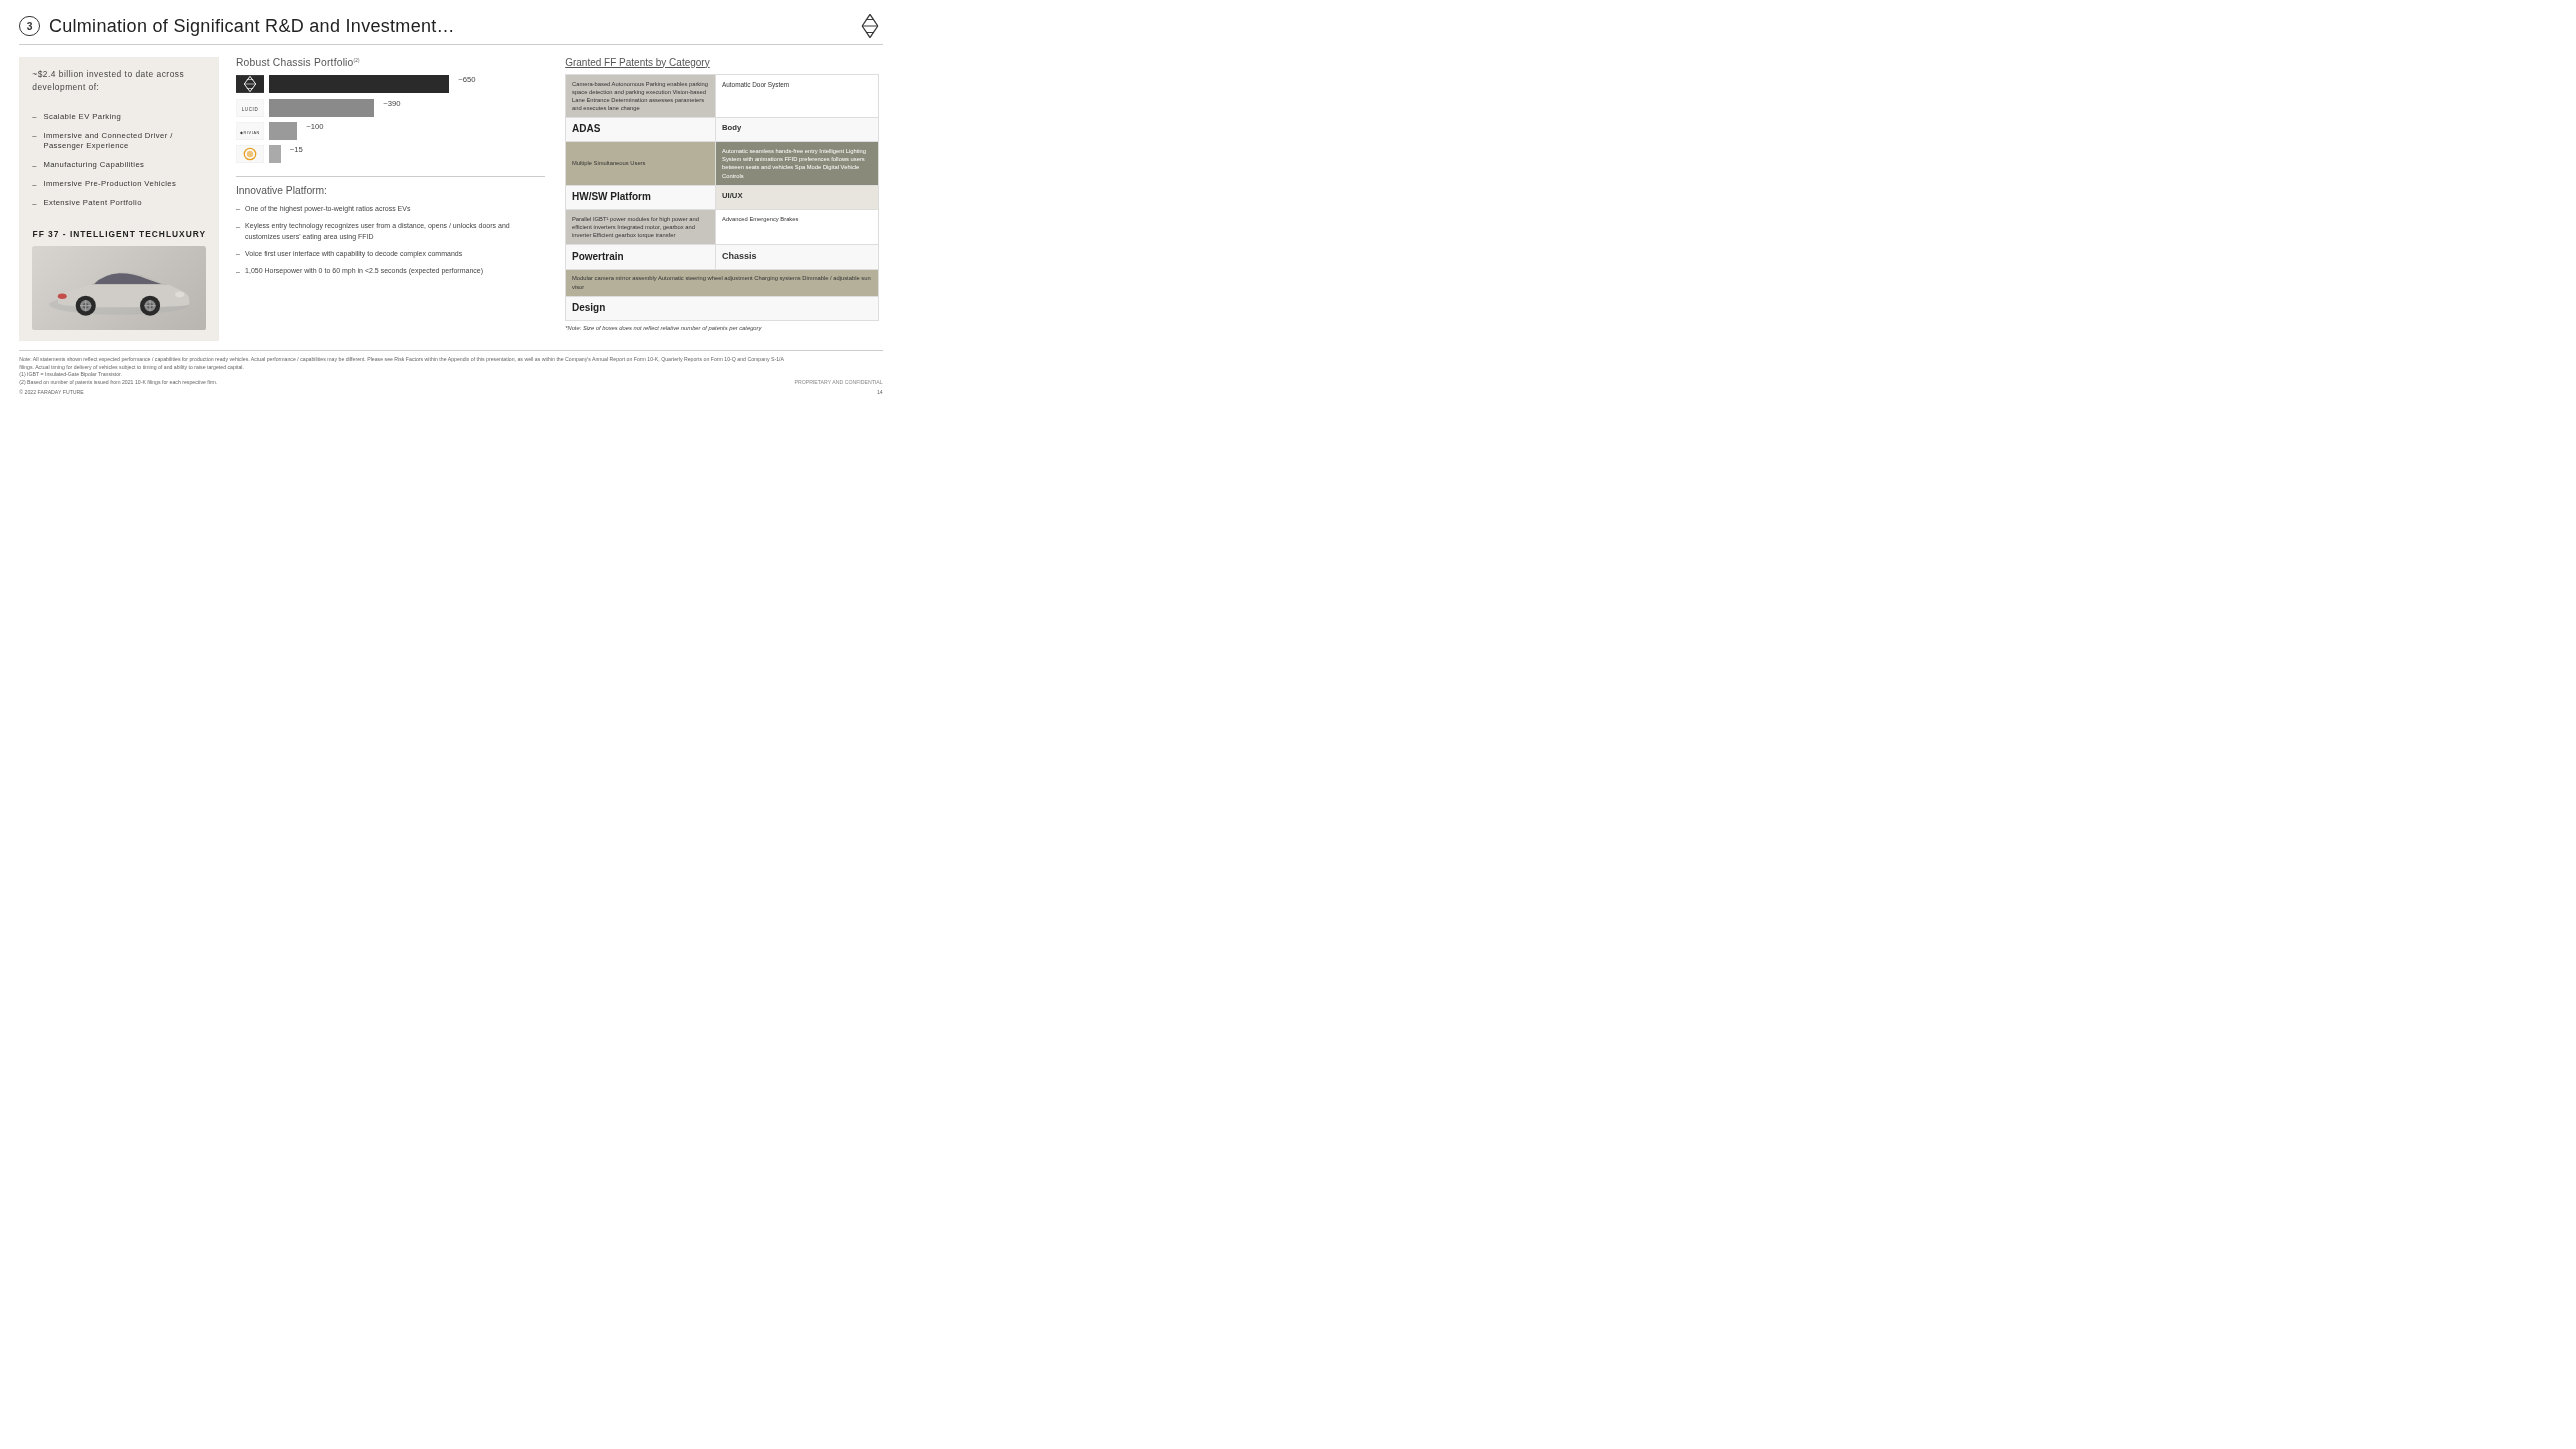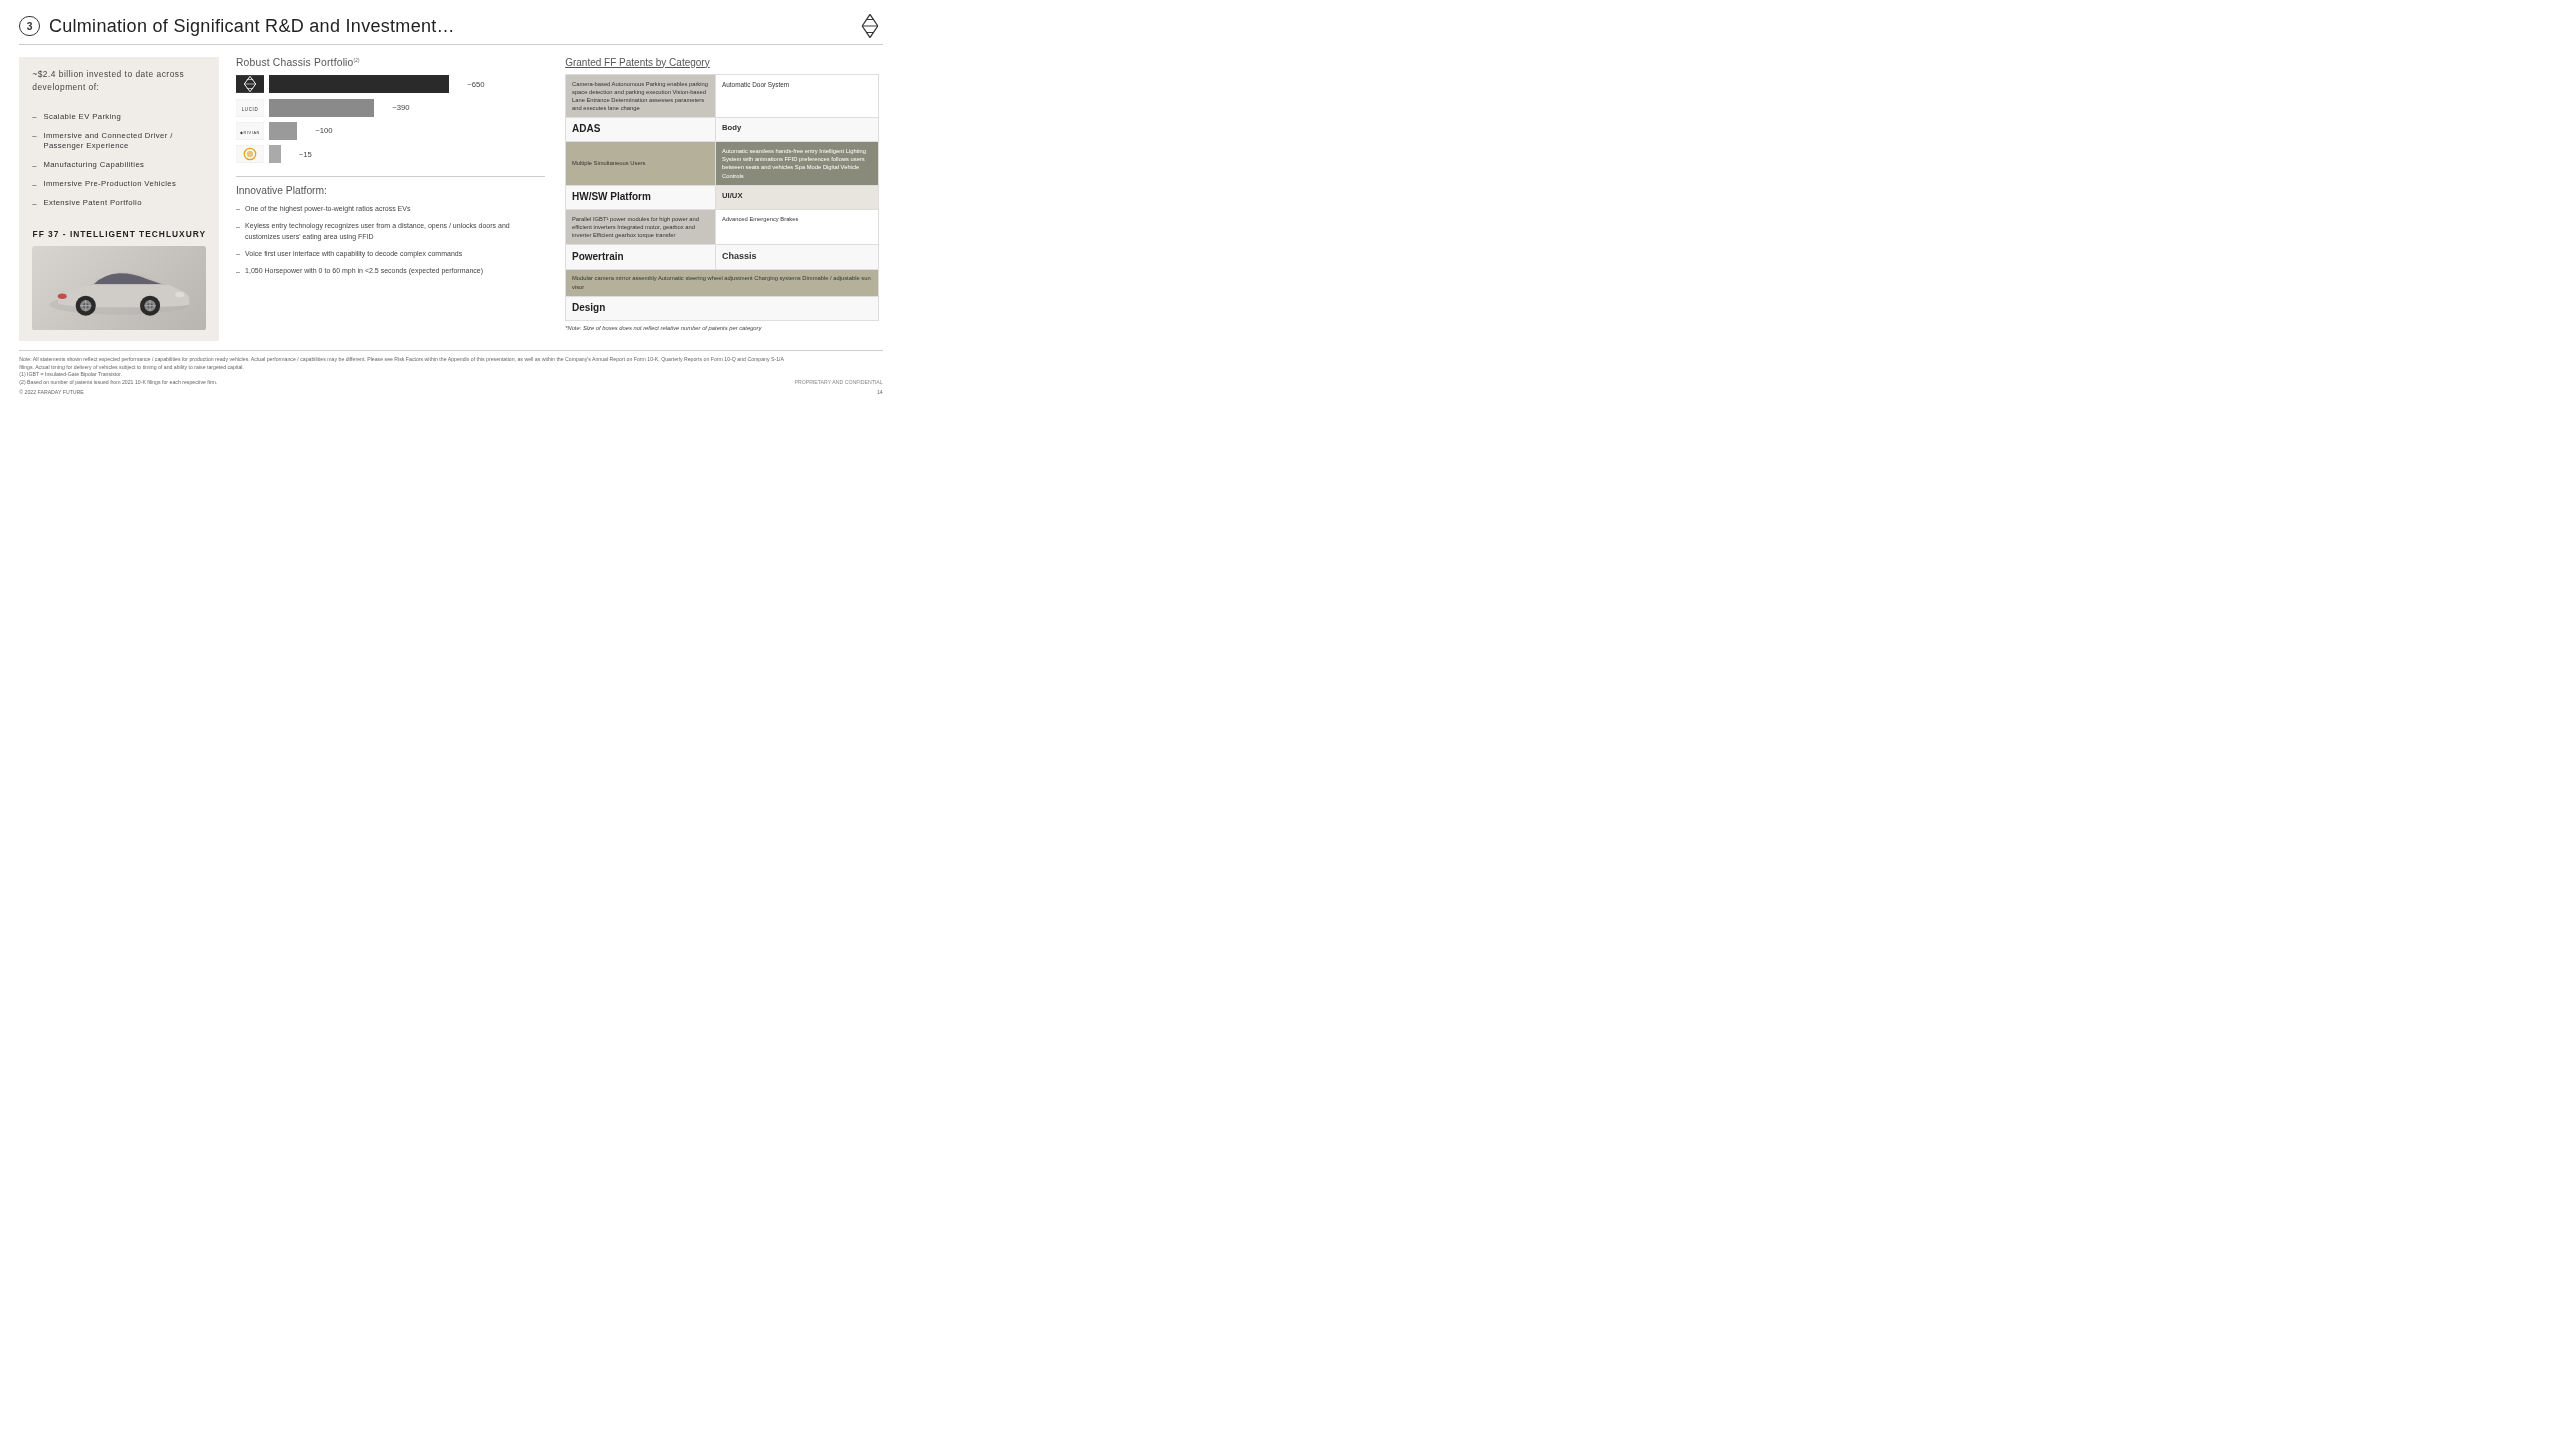--- a/index.html
+++ b/index.html
@@ -142,22 +142,22 @@
       width: 28px;
       height: 18px;
       display: flex;
       align-items: center;
       justify-content: center;
       flex-shrink: 0;
     }
     .chart-bar-wrap {
       flex: 1;
       display: flex;
-      align-items: center;
-      gap: 18px;
+      align-items: flex-start;
+      gap: 9px;
     }
     .chart-bar {
       height: 18px;
       display: flex;
       align-items: center;
     }
     .bar-ff { background: #2a2a2a; }
     .bar-lucid { background: #8a8a8a; }
     .bar-rivian { background: #9a9a9a; }
     .bar-other { background: #aaaaaa; }

